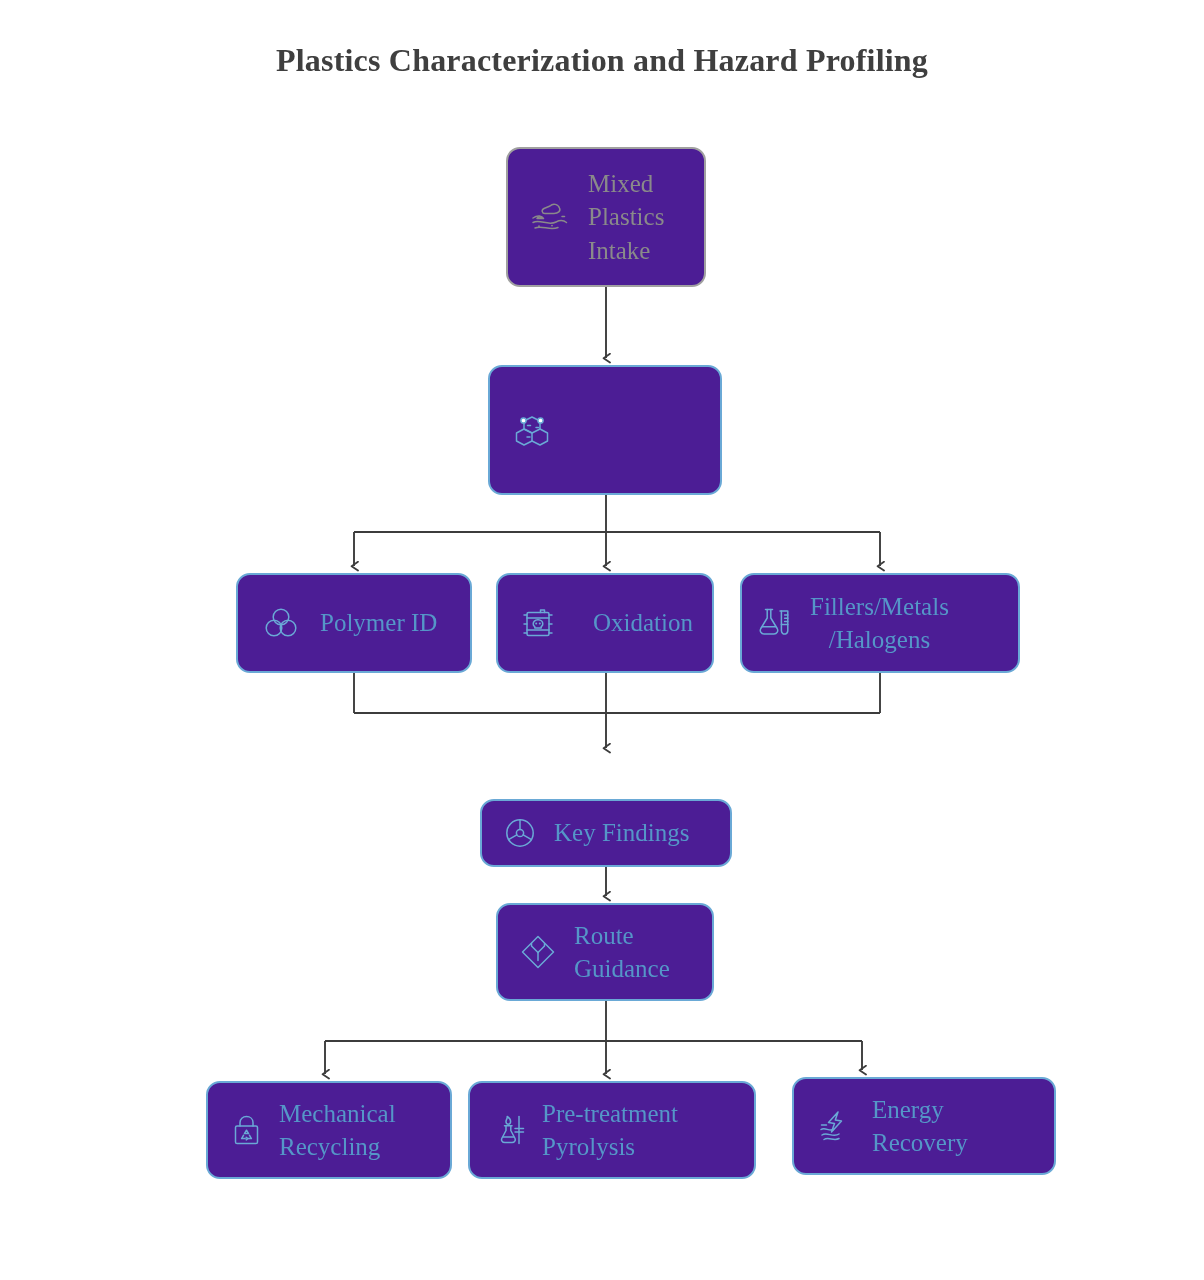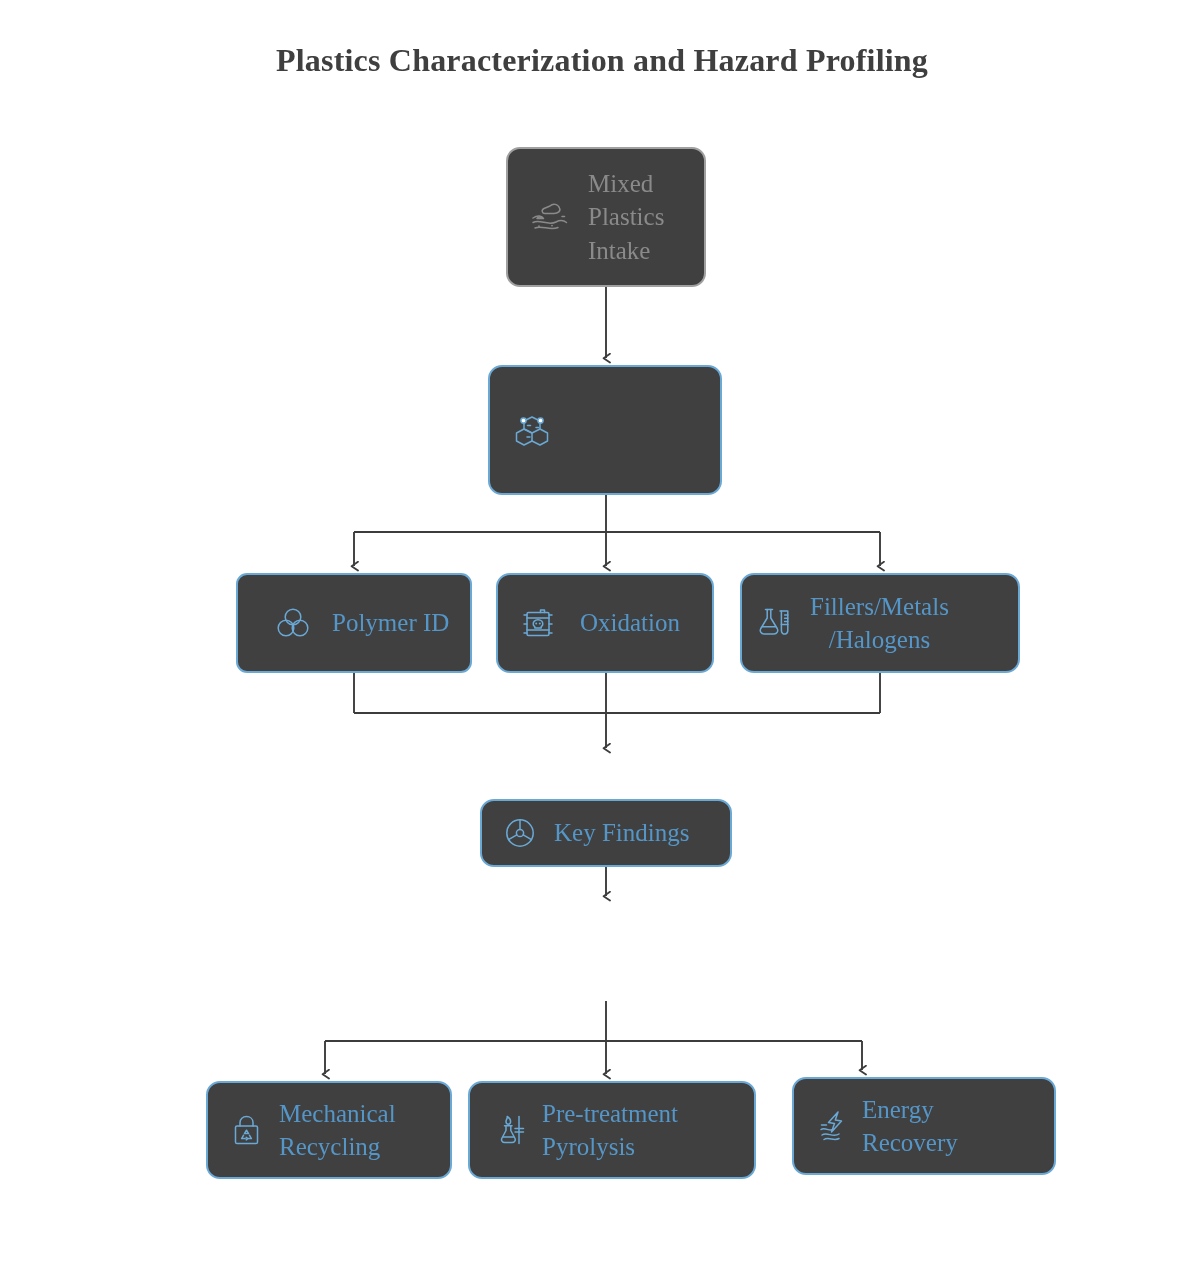--- a/index.html
+++ b/index.html
@@ -46,21 +46,21 @@
   }
 
   
   .node {
     position: absolute;
     box-sizing: border-box;
     display: flex;
     flex-direction: row;
     align-items: center;
     justify-content: flex-start;
-    background: #404040;
+    background: #4c1d95;
     border-radius: 14px;
     border: 2px solid #6aa9d6;
     z-index: 3;
   }
   .node.gray {
     border-color: #a0a0a0;
   }
   .node .icon {
     flex: 0 0 auto;
     display: flex;
@@ -81,27 +81,27 @@
 
   
   #n-intake   { left: 506px; top: 147px;  width: 200px; height: 140px; padding-left: 18px; }
   #n-intake .icon  { width: 48px; }
   #n-intake .label { margin-left: 14px; }
 
   #n-framework{ left: 488px; top: 365px;  width: 234px; height: 130px; padding-left: 18px; }
   #n-framework .icon { width: 48px; }
   #n-framework .label{ margin-left: 14px; }
 
-  #n-polymer  { left: 236px; top: 573px;  width: 236px; height: 100px; padding-left: 32px; border-radius: 11px; }
+  #n-polymer  { left: 236px; top: 573px;  width: 236px; height: 100px; padding-left: 20px; }
   #n-polymer .icon  { width: 46px; }
   #n-polymer .label { margin-left: 16px; }
 
   #n-oxidation{ left: 496px; top: 573px;  width: 218px; height: 100px; padding-left: 18px; }
   #n-oxidation .icon { width: 44px; }
-  #n-oxidation .label{ margin-left: 20px; }
+  #n-oxidation .label{ margin-left: 33px; }
 
   #n-fillers  { left: 740px; top: 573px;  width: 280px; height: 100px; padding-left: 8px; text-align: center; }
   #n-fillers .icon  { width: 46px; }
   #n-fillers .label { margin-left: 14px; }
 
   #n-findings { left: 480px; top: 799px;  width: 252px; height: 68px;  padding-left: 18px; }
   #n-findings .icon { width: 40px; }
   #n-findings .label{ margin-left: 14px; }
 
   #n-route    { left: 496px; top: 903px;  width: 218px; height: 98px;  padding-left: 18px; }
@@ -111,21 +111,21 @@
   #n-mech     { left: 206px; top: 1081px; width: 246px; height: 98px;  padding-left: 18px; }
   #n-mech .icon    { width: 42px; }
   #n-mech .label   { margin-left: 11px; }
 
   #n-pyro     { left: 468px; top: 1081px; width: 288px; height: 98px;  padding-left: 20px; }
   #n-pyro .icon    { width: 42px; }
   #n-pyro .label   { margin-left: 10px; }
 
   #n-energy   { left: 792px; top: 1077px; width: 264px; height: 98px;  padding-left: 20px; }
   #n-energy .icon  { width: 44px; }
-  #n-energy .label { margin-left: 4px; }
+  #n-energy .label { margin-left: 14px; }
 
   .icon svg { display: block; }
 </style>
 </head>
 <body>
 
 <div id="canvas">
 
   <div class="title">Plastics Characterization and Hazard Profiling</div>
 
@@ -245,20 +245,32 @@
         <circle cx="19" cy="19" r="13.2"></circle>
         <circle cx="19" cy="19" r="3.6"></circle>
         <path d="M19 5.8 L19 15.4"></path>
         <path d="M30.5 25.6 L22.2 20.8"></path>
         <path d="M7.5 25.6 L15.8 20.8"></path>
       </svg>
     </span>
     <span class="label">Key Findings</span>
   </div>
 
+  <div class="node" id="n-route">
+    <span class="icon">
+      <svg width="40" height="40" viewBox="0 0 40 40" fill="none" stroke="#6aa9d6" stroke-width="1.5" stroke-linecap="round" stroke-linejoin="round">
+        <path d="M20 4.5 L35.5 20 L20 35.5 L4.5 20 Z"></path>
+        <path d="M20 28.5 L20 20.5"></path>
+        <path d="M20 20.5 L13.5 14 L13.5 11.5"></path>
+        <path d="M20 20.5 L26.5 14 L26.5 11.5"></path>
+      </svg>
+    </span>
+    <span class="label">Route
+Guidance</span>
+  </div>
 
   <div class="node" id="n-mech">
     <span class="icon">
       <svg width="40" height="40" viewBox="0 0 40 40" fill="none" stroke="#6aa9d6" stroke-width="1.5" stroke-linecap="round" stroke-linejoin="round">
         <path d="M13 16 L13 12.5 C13 9, 15.8 6.6, 19.5 6.6 C23.2 6.6, 26 9, 26 12.5 L26 16"></path>
         <rect x="8.5" y="16" width="22" height="17.5" rx="1.6"></rect>
         <path d="M19.5 20.2 L21.6 23.6 L17.4 23.6 Z"></path>
         <path d="M16.6 25.2 L14.6 28.6 L18.2 28.6"></path>
         <path d="M22.4 25.2 L24.4 28.6 L20.8 28.6"></path>
         <path d="M19.2 29.9 L20.8 28.6 L19.2 27.3"></path>

